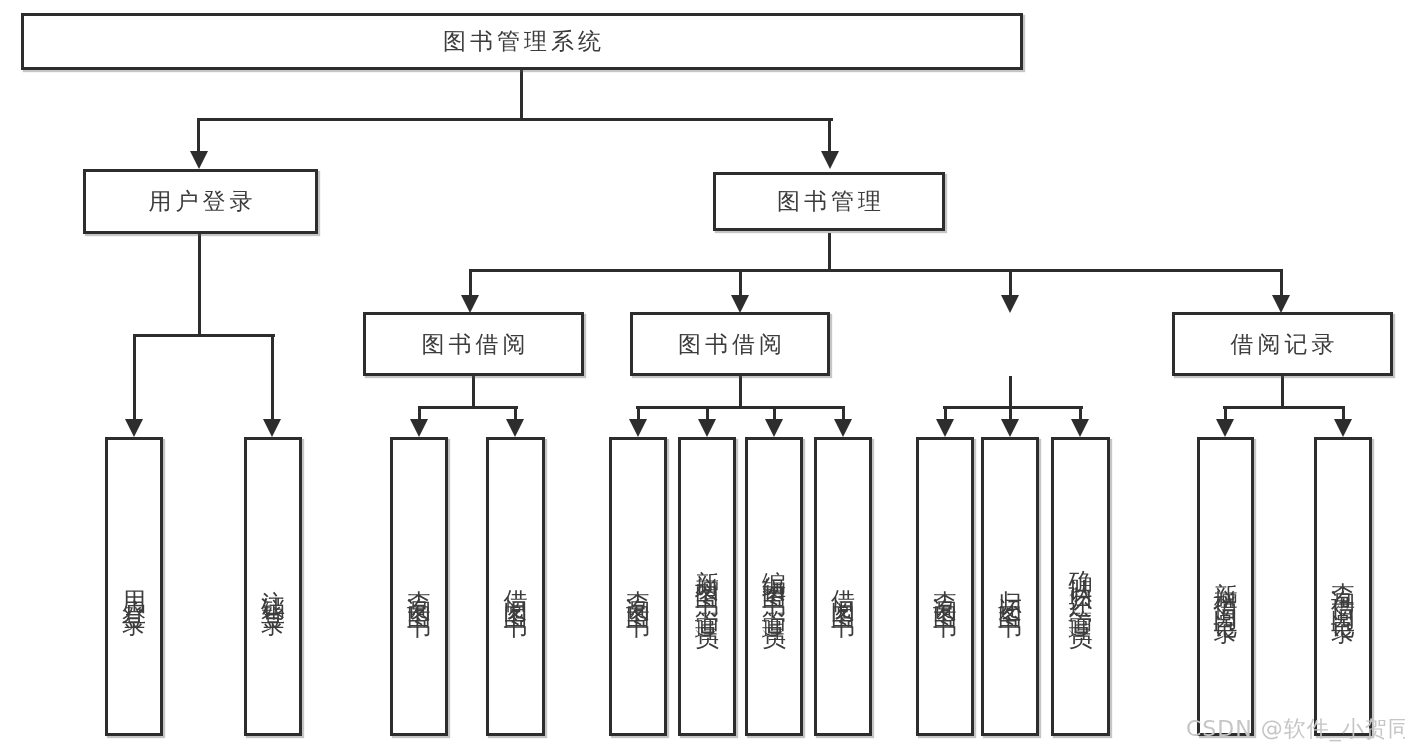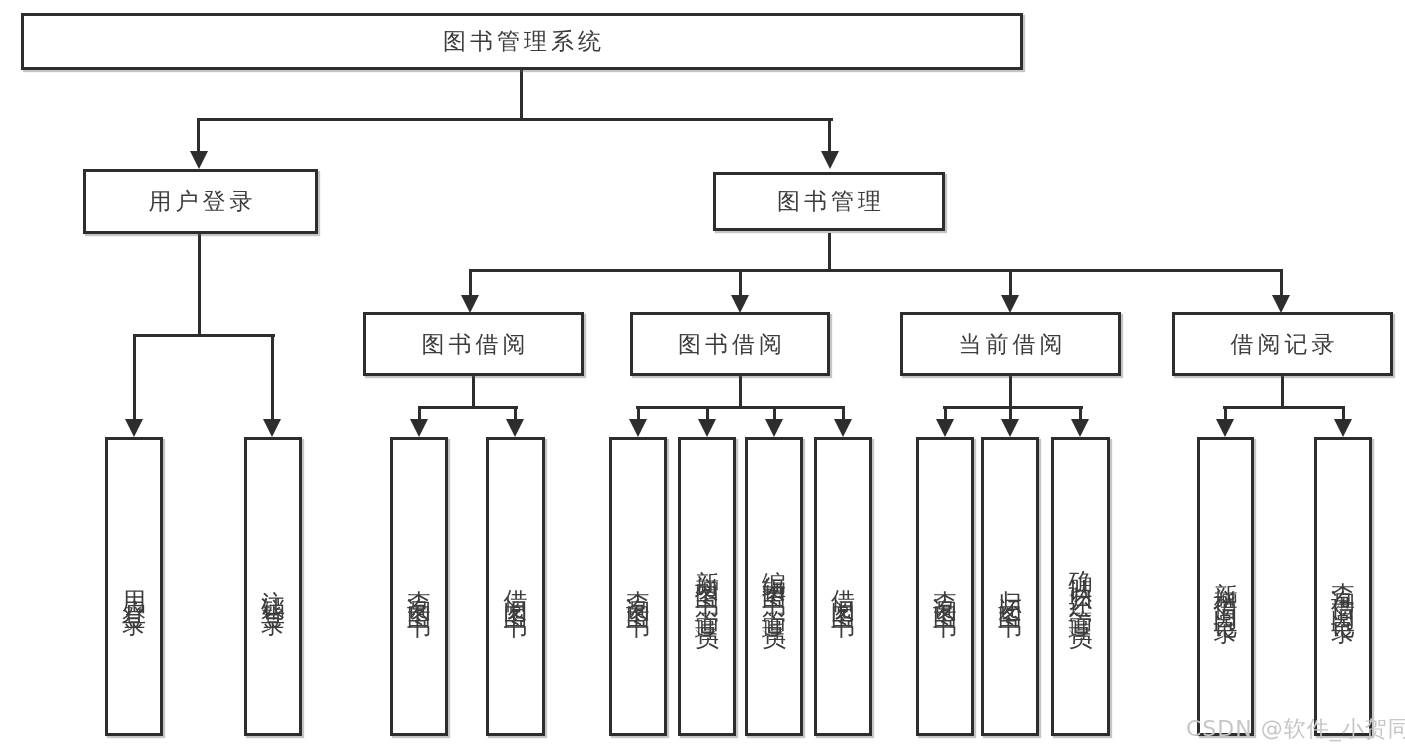--- a/index.html
+++ b/index.html
@@ -76,23 +76,20 @@
   <div class="ln" style="left:1009px; top:271px; width:3px; height:25px;"></div>
   <div class="ar" style="left:1001px; top:295px;"></div>
   <div class="ln" style="left:1280px; top:271px; width:3px; height:25px;"></div>
   <div class="ar" style="left:1272px; top:295px;"></div>
 
   <div class="box" style="left:363px; top:312px; width:221px; height:64px;">
     <span class="hlabel">图书借阅</span>
   </div>
   <div class="box" style="left:630px; top:312px; width:200px; height:64px;">
     <span class="hlabel">图书借阅</span>
-  </div>
-  <div class="box" style="left:900px; top:312px; width:221px; height:64px;">
-    <span class="hlabel">当前借阅</span>
   </div>
   <div class="box" style="left:1172px; top:312px; width:221px; height:64px;">
     <span class="hlabel">借阅记录</span>
   </div>
 
   <div class="ln" style="left:472px; top:376px; width:3px; height:33px;"></div>
   <div class="ln" style="left:418px; top:406px; width:100px; height:3px;"></div>
   <div class="ln" style="left:418px; top:408px; width:3px; height:13px;"></div>
   <div class="ar" style="left:410px; top:419px;"></div>
   <div class="ln" style="left:514px; top:408px; width:3px; height:13px;"></div>

